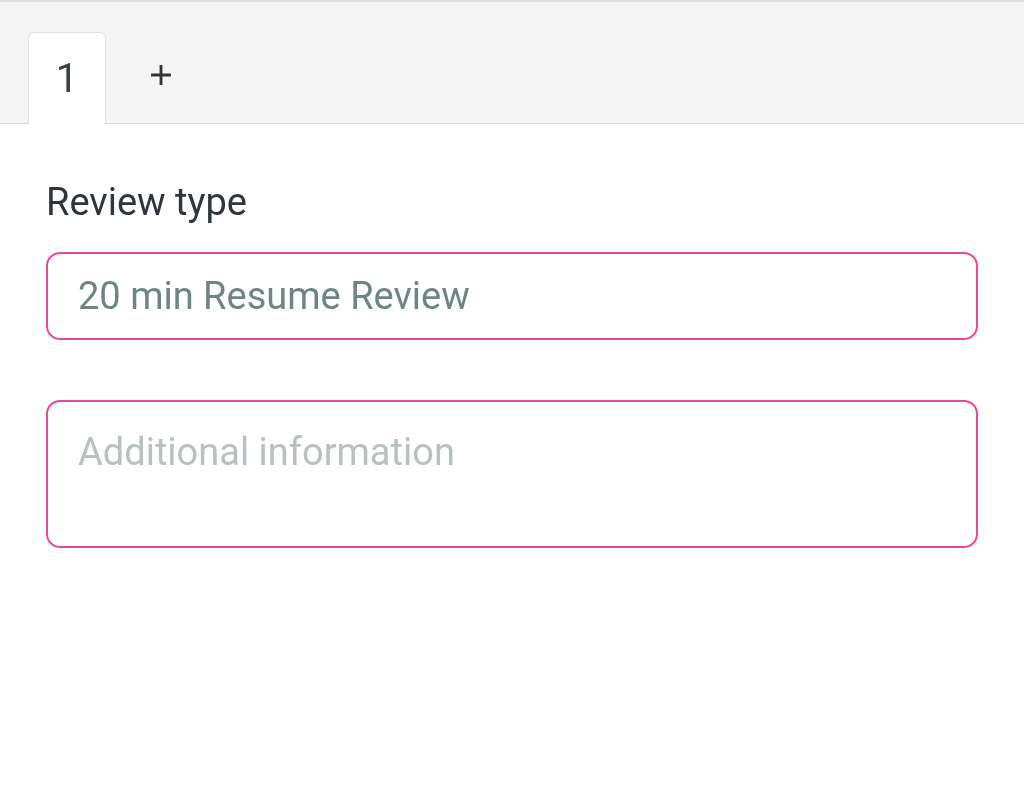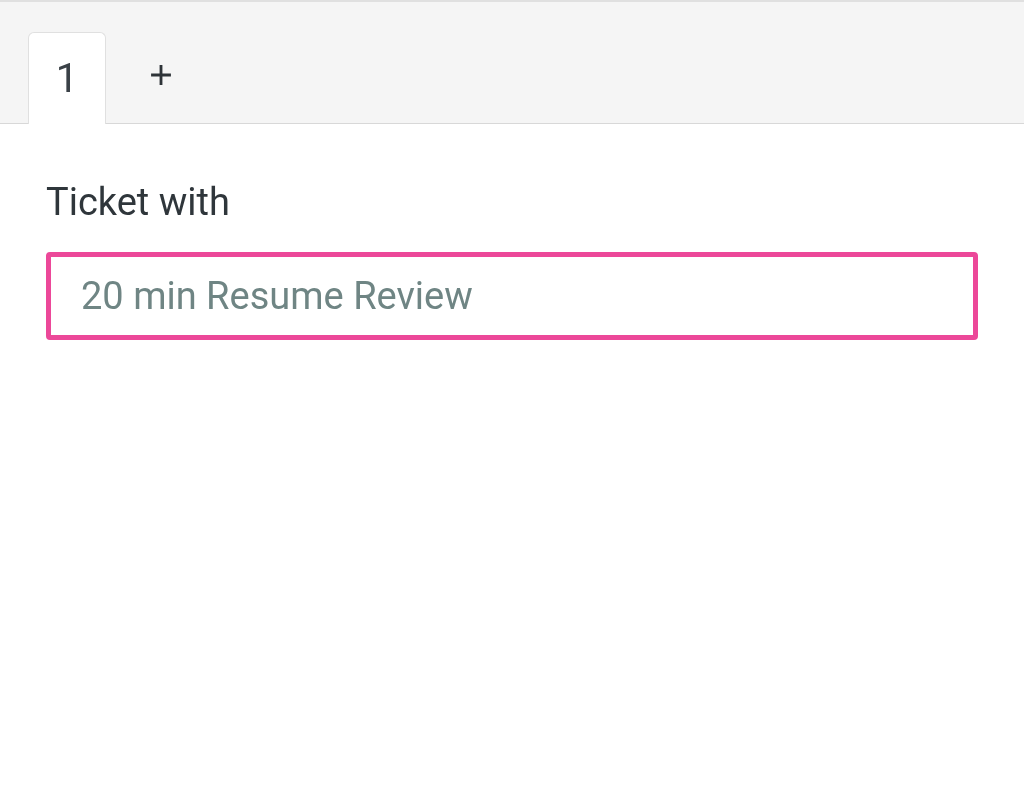--- a/index.html
+++ b/index.html
@@ -60,22 +60,22 @@
       background: #fff;
     }
     .section-label {
       font-size: 38px;
       font-weight: 400;
       color: #2f363b;
       margin-bottom: 28px;
     }
     .field-box {
       width: 100%;
-      border: 5px solid #ec4899;
-      border-radius: 4px;
+      border: 2px solid #ec4899;
+      border-radius: 14px;
       padding: 26px 30px;
       font-size: 38px;
       font-weight: 400;
       color: #6f8584;
       background: #fff;
       margin-bottom: 60px;
       line-height: 1.3;
       font-family: inherit;
       outline: none;
       resize: none;
@@ -104,18 +104,19 @@
   <div class="add-tab">
     <span>
       <svg viewBox="0 0 24 24">
           <path d="M19 13h-6v6h-2v-6H5v-2h6V5h2v6h6v2z"></path>
         </svg>
     </span>
   </div>
 </div>
 
 <div class="content">
-  <div class="section-label">Ticket with</div>
+  <div class="section-label">Review type</div>
 
   <input type="text" class="field-box" value="20 min Resume Review" style="">
 
 
+  <textarea class="field-box tall" placeholder="Additional information" style=""></textarea>
 </div>
 
 </body></html>

